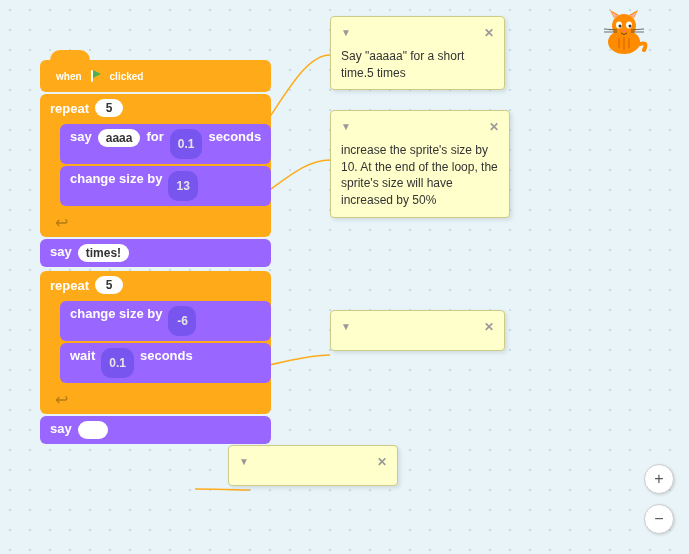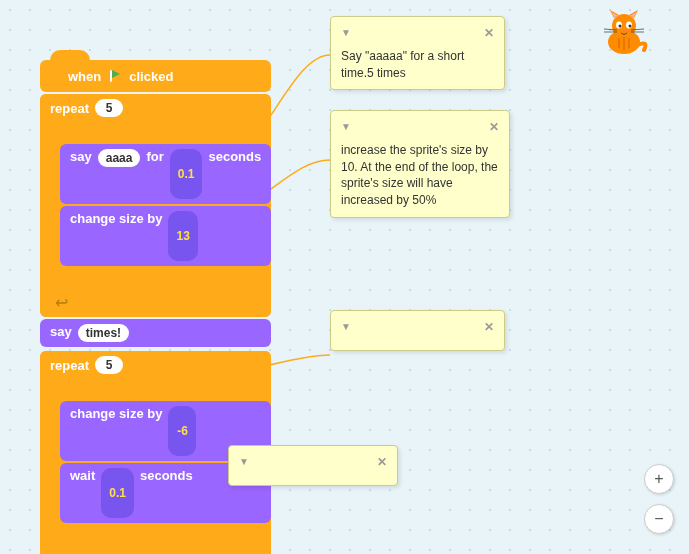--- a/index.html
+++ b/index.html
@@ -37,23 +37,23 @@
       padding: 2px 8px;
       font-size: 12px;
       font-weight: bold;
       min-width: 28px;
       text-align: center;
       display: inline-block;
     }
 
     .block-input-dark {
       background: #7755EE;
-      color: #fde047;
+      color: #e5e5e5;
       border-radius: 10px;
-      padding: 18px 8px;
+      padding: 8px 8px;
       font-size: 12px;
       font-weight: bold;
       min-width: 28px;
       text-align: center;
       display: inline-block;
     }
 
     .block-input-oval {
       background: white;
       color: #333;
@@ -72,50 +72,49 @@
     }
 
     .stack > .block {
       margin-bottom: 2px;
     }
 
     
     .hat-block {
       background: #FFAB19;
       border-radius: 6px 6px 6px 6px;
-      padding: 8px 28px;
+      padding: 8px 16px;
       display: inline-flex;
       align-items: center;
       gap: 6px;
-      font-size: 13px;
+      font-size: 10px;
       font-weight: bold;
       color: white;
       cursor: pointer;
       position: relative;
     }
     .hat-block::before {
       content: '';
       position: absolute;
       top: -10px;
       left: 10px;
       width: 40px;
       height: 14px;
       background: #FFAB19;
       border-radius: 10px 10px 0 0;
     }
 
     
     .c-block {
       background: #FFAB19;
-      border-radius: 6px;
+      border-radius: 14px;
       position: relative;
       display: flex;
       flex-direction: column;
       padding: 0;
-      gap: 20px;
     }
     .c-block-header {
       background: #FFAB19;
       border-radius: 6px 6px 0 0;
       padding: 5px 10px;
       display: inline-flex;
       align-items: center;
       gap: 6px;
       font-size: 13px;
       font-weight: bold;

